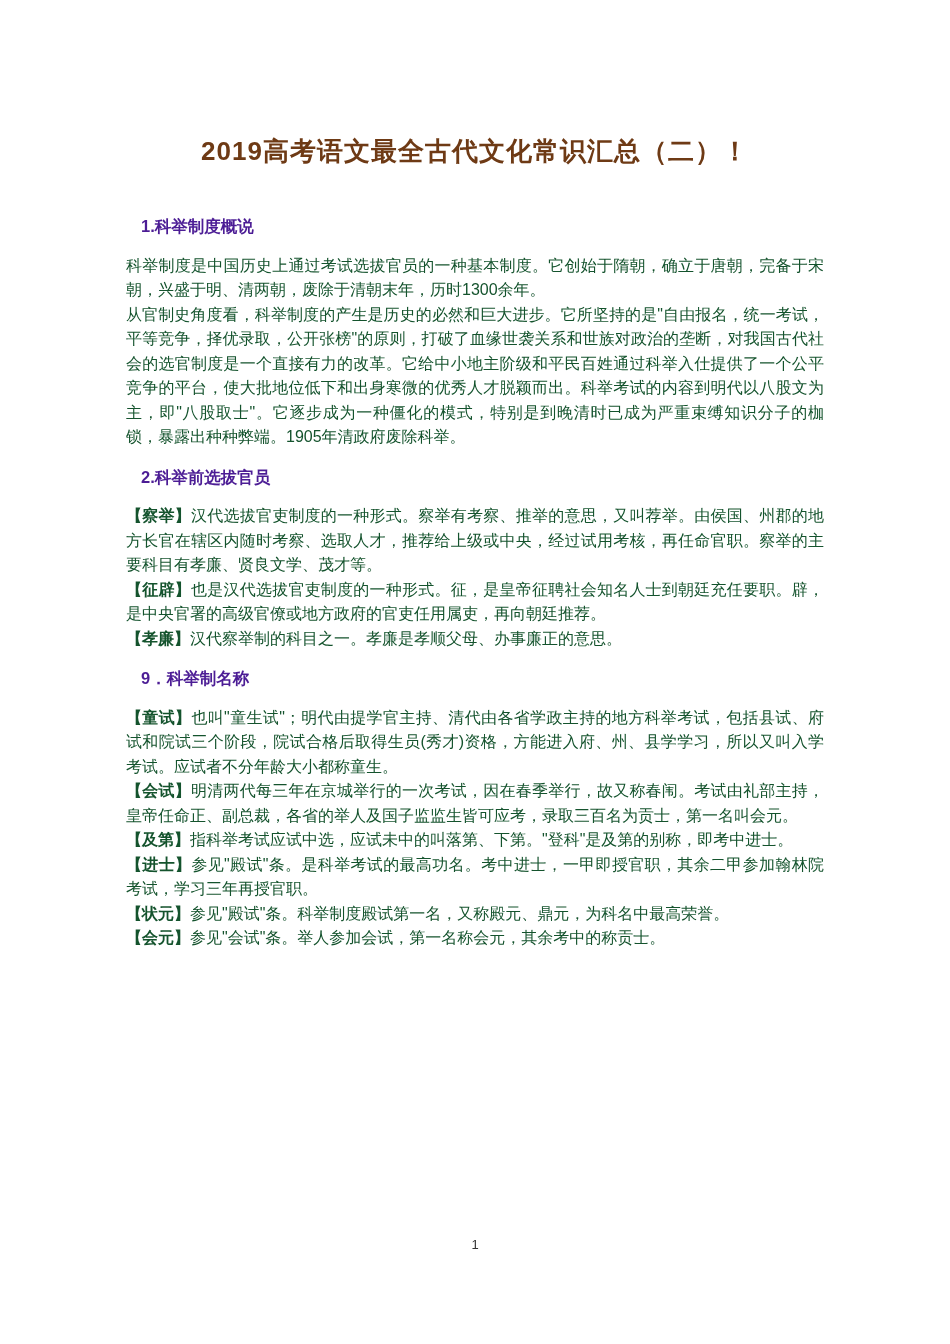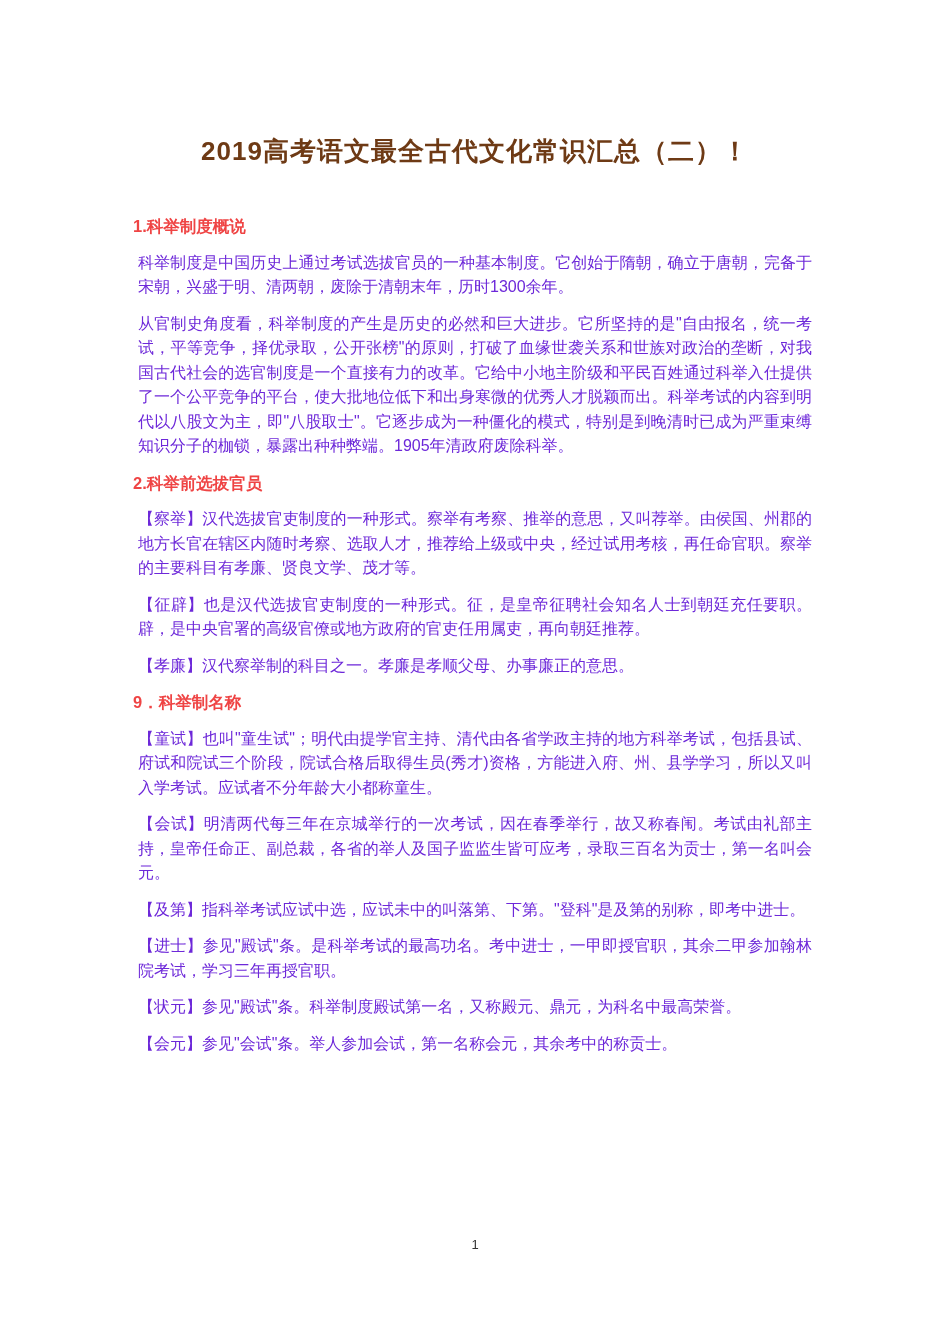--- a/index.html
+++ b/index.html
@@ -31,36 +31,36 @@
     color: #404040;
     font-size: 17.5px;
     line-height: 25px;
     padding-left: 72px;
     margin: 0 0 4px 0;
   }
   .doc-body {
     color: #404040;
   }
   .section-heading {
-    color: #ef4444;
+    color: #4c1d95;
     font-weight: bold;
     font-size: 16.5px;
     line-height: 24.5px;
-    margin: 7px;
+    margin: 15px;
   }
   .paragraph {
-    margin: 12px;
-    color: #6d28d9;
+    margin: 0;
+    color: #14532d;
     font-size: 16px;
     line-height: 24.5px;
     text-align: justify;
     text-justify: inter-ideograph;
   }
   .term {
-    font-weight: normal;
+    font-weight: bold;
   }
   .page-number {
     position: absolute;
     bottom: 92px;
     left: 0;
     width: 100%;
     text-align: center;
     color: #333333;
     font-size: 13px;
   }

